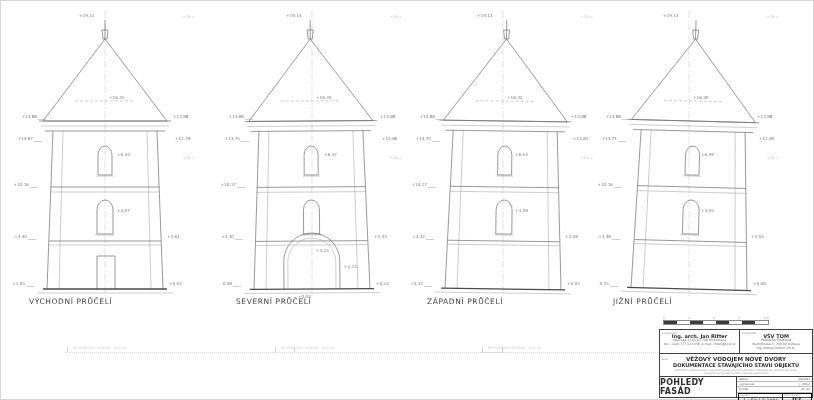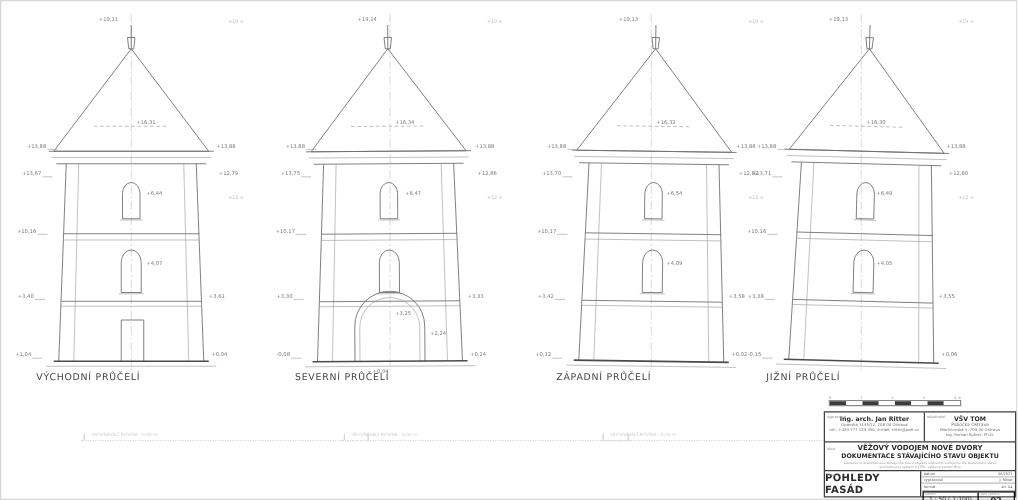--- a/index.html
+++ b/index.html
@@ -163,21 +163,21 @@
           <line x1="13" y1="281.5" x2="21" y2="281.5" class="lnf"></line>
           <text x="12" y="280" text-anchor="end" class="ann">-0,08</text>
           <text x="78" y="293" text-anchor="start" class="ann">+0,04</text>
           <text x="156" y="280" text-anchor="start" class="ann">+0,24</text>
           <text x="182" y="13" text-anchor="end" class="dat">+19 =</text>
           <text x="182" y="154" text-anchor="end" class="dat">+12 =</text>
         </g>
       </svg>
       <div class="tower-label">SEVERNÍ PRŮČELÍ</div>
     </div>
-  <div class="tower-slot" style="left:428px">
+  <div class="tower-slot" style="left:410px">
       <svg width="185" height="295" viewBox="0 0 185 295" style="position:absolute;left:0;top:0">
         <g>
           <line x1="92" y1="6" x2="92" y2="291" class="cl"></line>
         </g>
         <g transform="rotate(0.8 92 284)">
           <line x1="92" y1="15" x2="92" y2="34" class="ln"></line>
           <path class="ln" d="M89,25 L95,25 L94,34 L90,34 Z"></path>
           <path class="ln" d="M92,34 L30,116 L154,116 Z"></path>
           <line x1="26" y1="116" x2="158" y2="116" class="ln"></line>
           <line x1="28" y1="121" x2="156" y2="121" class="lnf"></line>

